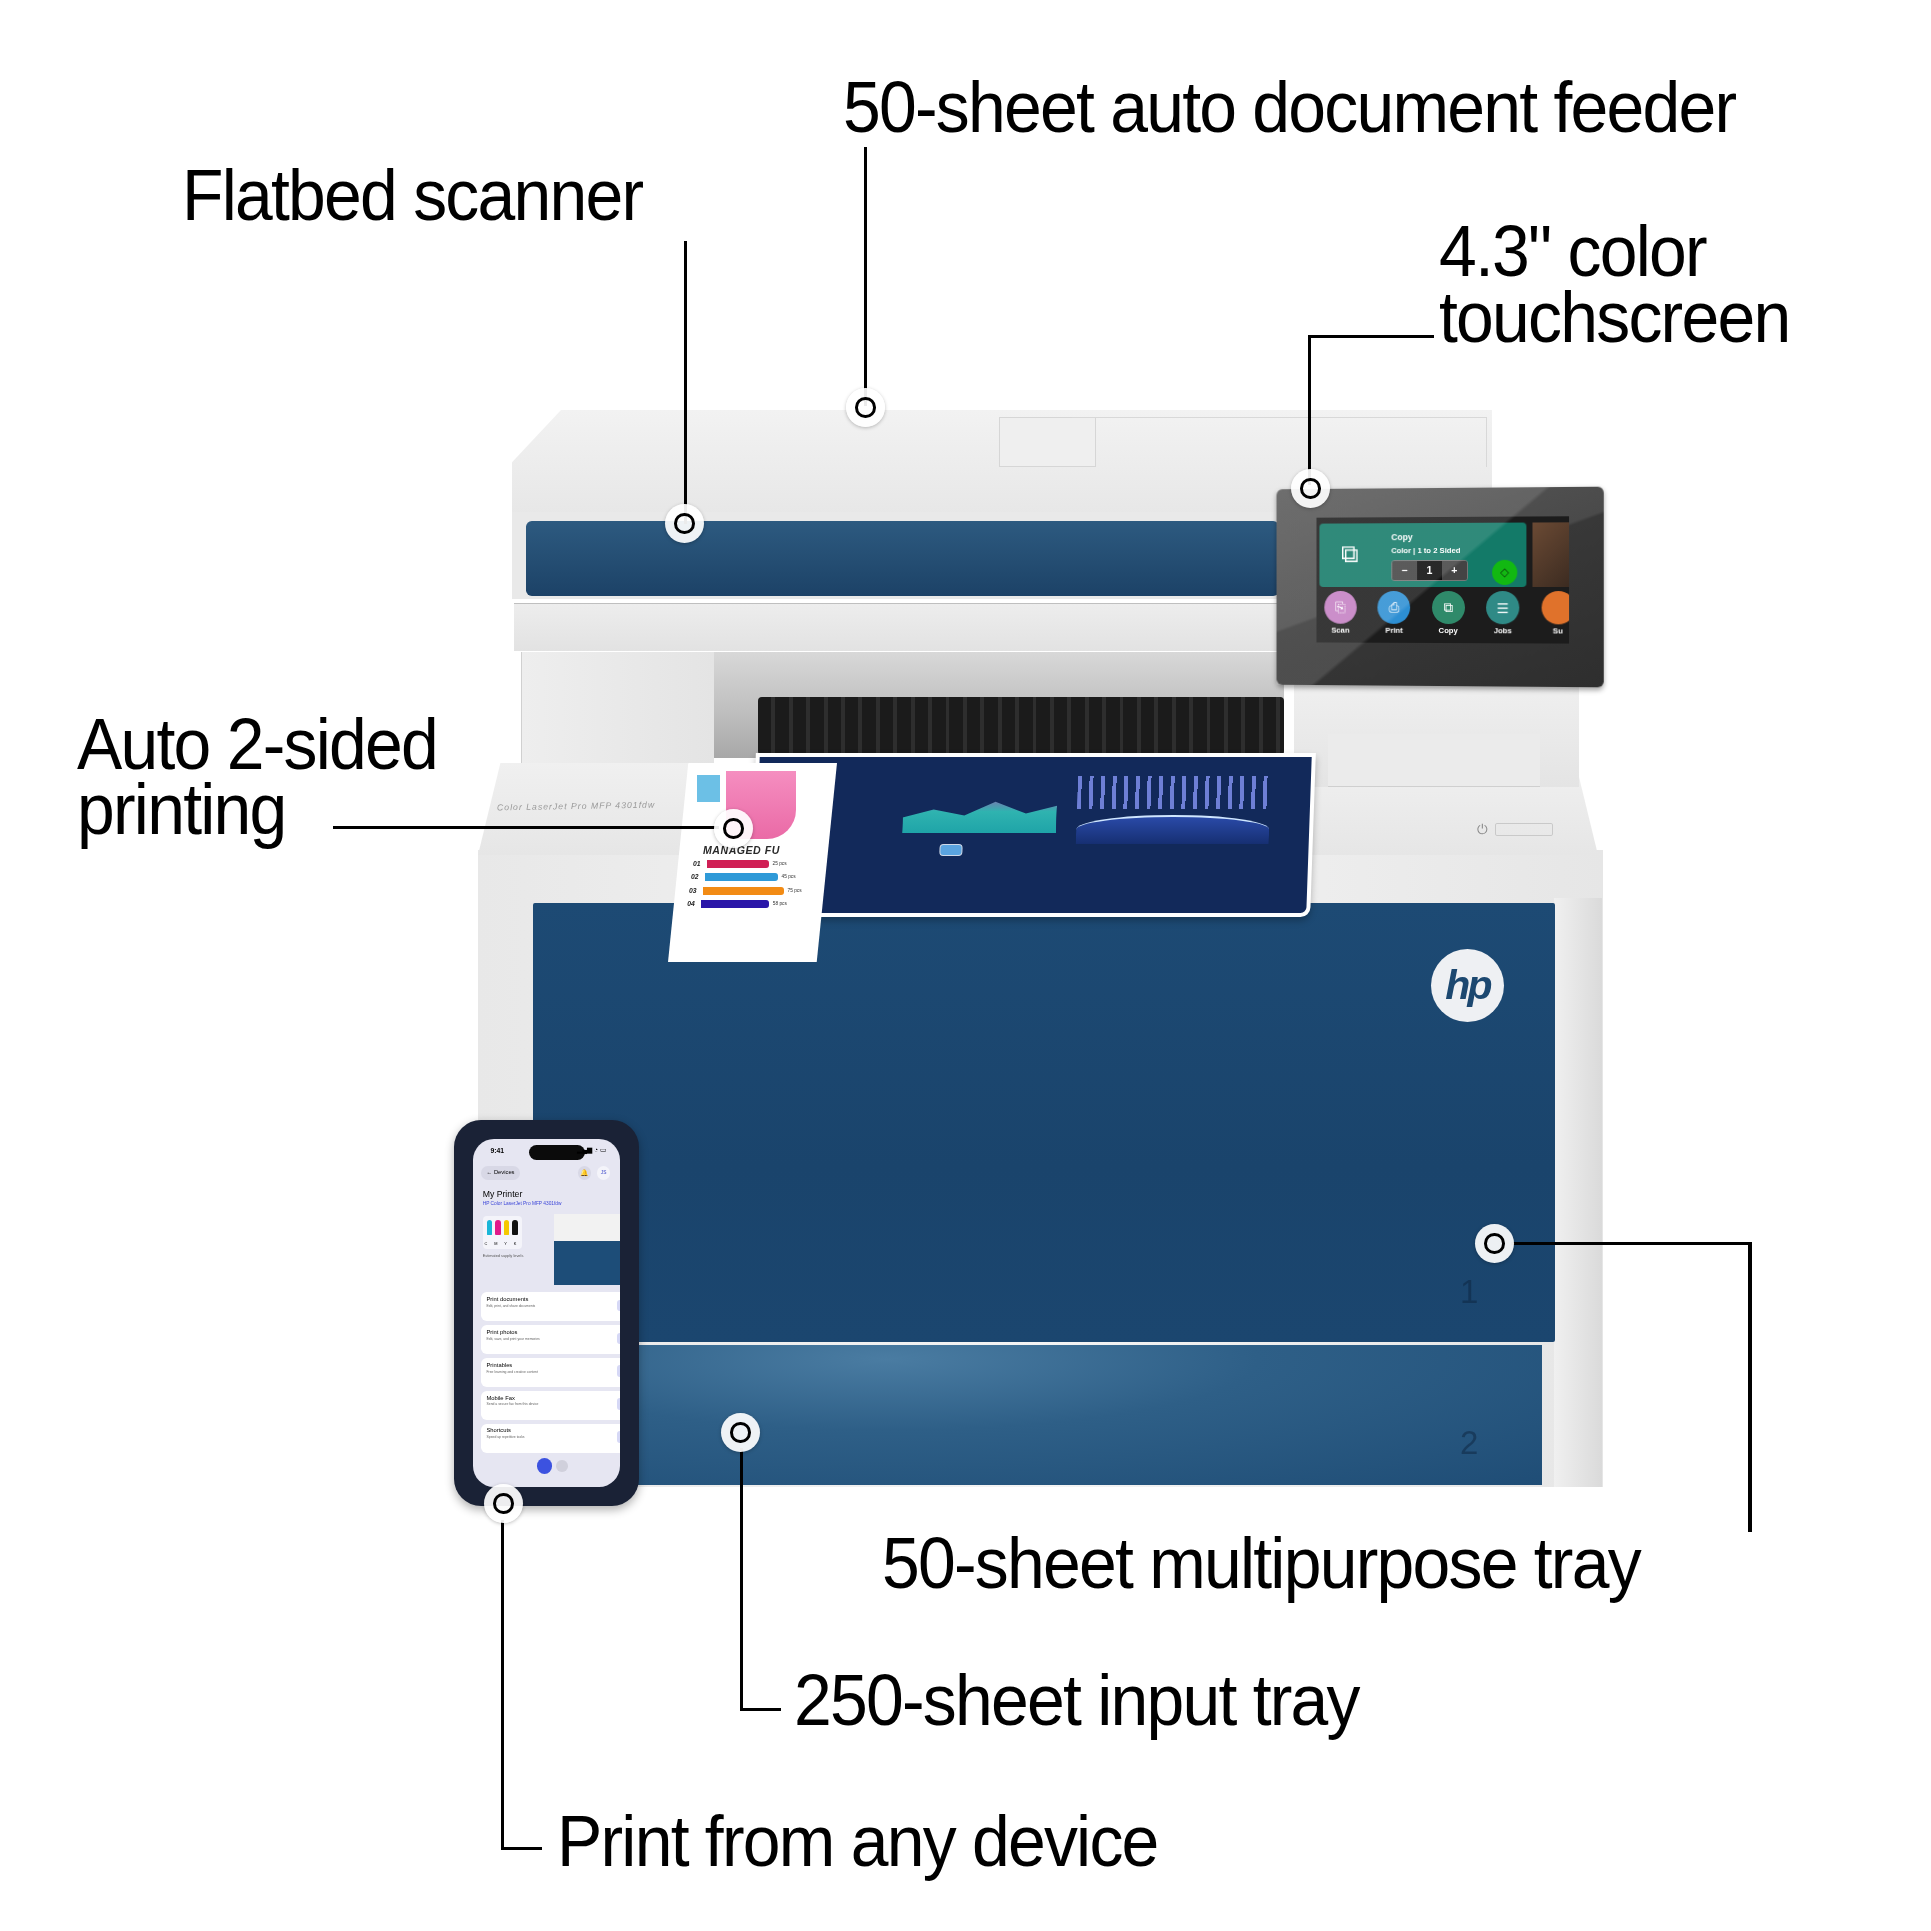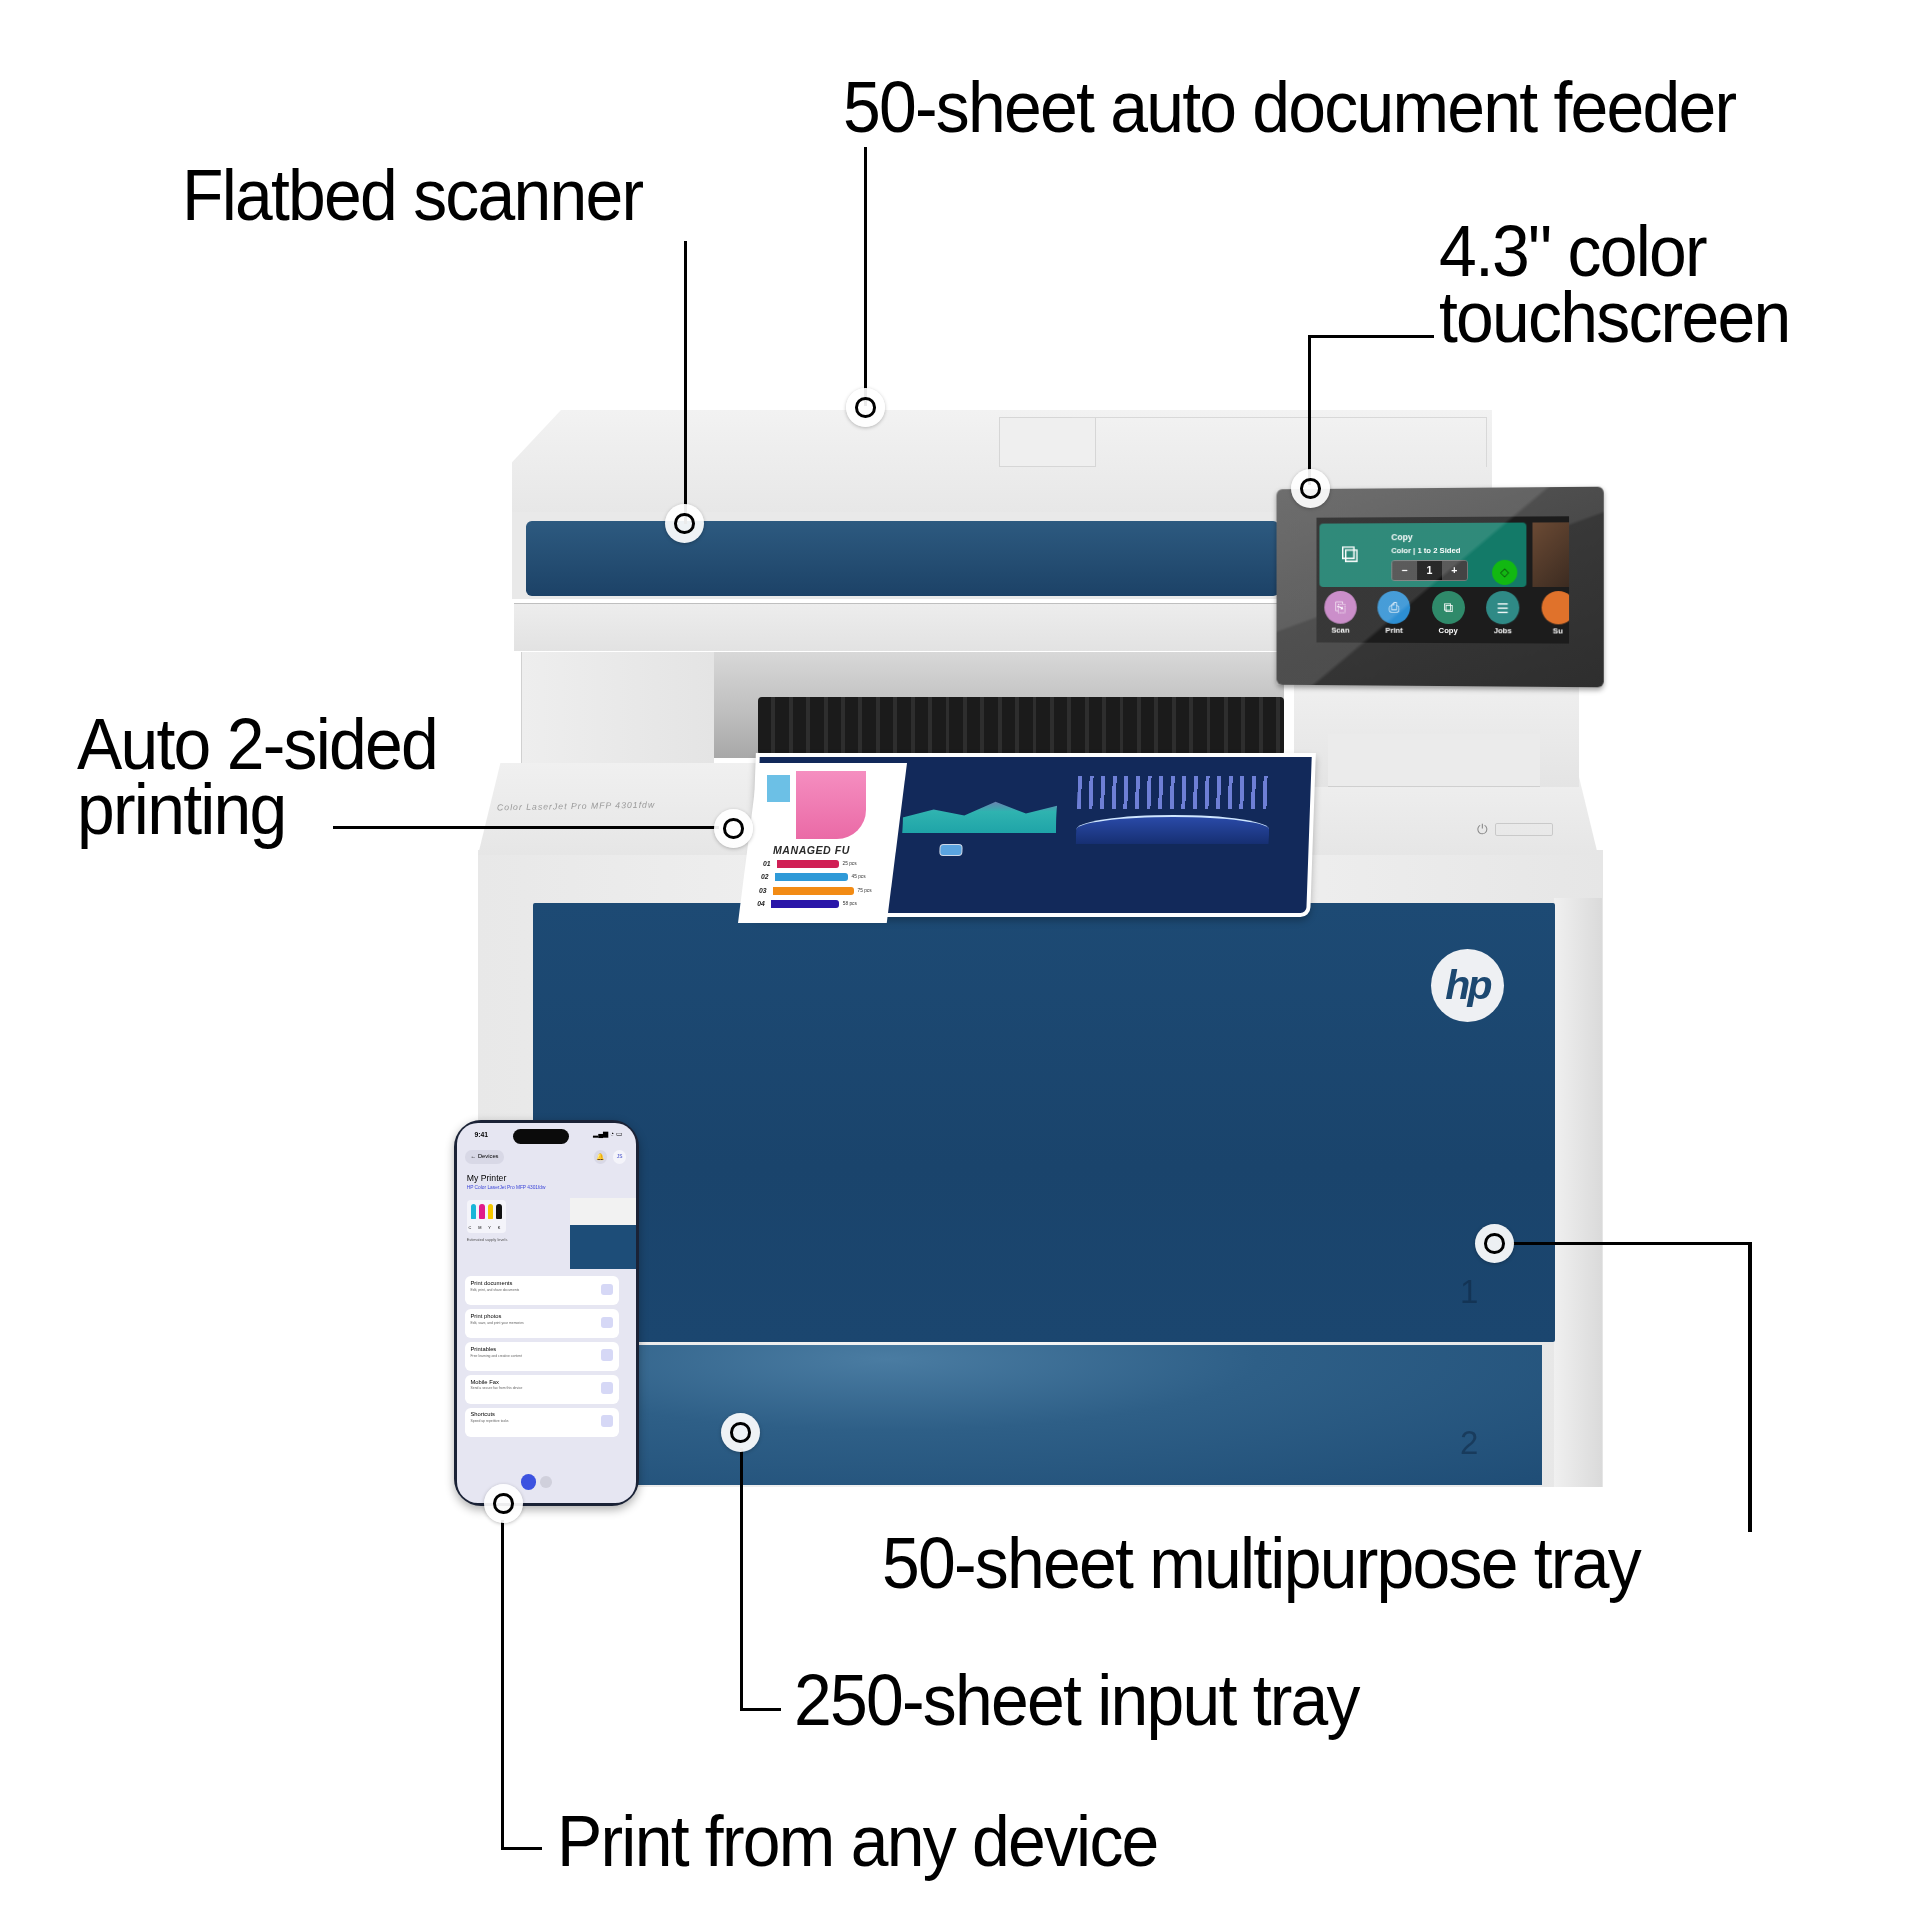--- a/index.html
+++ b/index.html
@@ -212,21 +212,21 @@
   .sheet-wave {
     position: absolute; left: 319px; top: 58px; width: 193px; height: 29px;
     border-top: 2.9px solid #cfe6ff; border-radius: 50% 50% 0 0;
     background: linear-gradient(180deg, #2a4aa8 0%, #162f72 100%);
   }
   .sheet-pill {
     position: absolute; left: 183px; top: 87px; width: 23px; height: 11.6px;
     background: #5aa4e0; border: 1.9px solid #cfd9e8; border-radius: 3.9px;
   }
   .curl {
-    left: 738px; top: 763px; width: 169px; height: 160px;
+    left: 668px; top: 763px; width: 169px; height: 199px;
     background: #ffffff;
     clip-path: polygon(12% 0, 100% 0, 88% 100%, 0 100%);
     box-shadow: 0 1.9px 5.8px rgba(0,0,0,0.2);
   }
   .curl-pink {
     position: absolute; left: 58px; top: 7.7px; width: 70px; height: 68px;
     background: linear-gradient(180deg, #f58ec0, #ea6aa6);
     border-radius: 0 0 29px 0;
   }
   .curl-blue {
@@ -237,21 +237,21 @@
     font-weight: bold; font-style: italic; color: #2a2a2a; letter-spacing: 0.5px;
   }
   .mbar-row { position: absolute; left: 25px; display: flex; align-items: center; gap: 3.9px; }
   .mbar-idx { font-size: 6.8px; font-weight: bold; font-style: italic; color: #222; width: 9.7px; }
   .mbar { height: 7.7px; border-radius: 0 2.9px 2.9px 0; }
   .mbar-val { font-size: 4.8px; color: #333; }
 
   
   .phone {
     left: 454px; top: 1120px; width: 185px; height: 386px;
-    background: #1a2236; border-radius: 27px; padding: 3px;
+    background: #1a2236; border-radius: 27px; padding: 19px;
     box-shadow: 0 3.9px 9.7px rgba(0,0,0,0.3);
     z-index: 10;
   }
   .phone-screen {
     position: relative; width: 100%; height: 100%;
     background: #e6e6f2; border-radius: 21px; overflow: hidden;
   }
   .island {
     position: absolute; left: 56px; top: 5.8px; width: 56px; height: 15.4px;
     background: #0b0b0b; border-radius: 8.7px;

